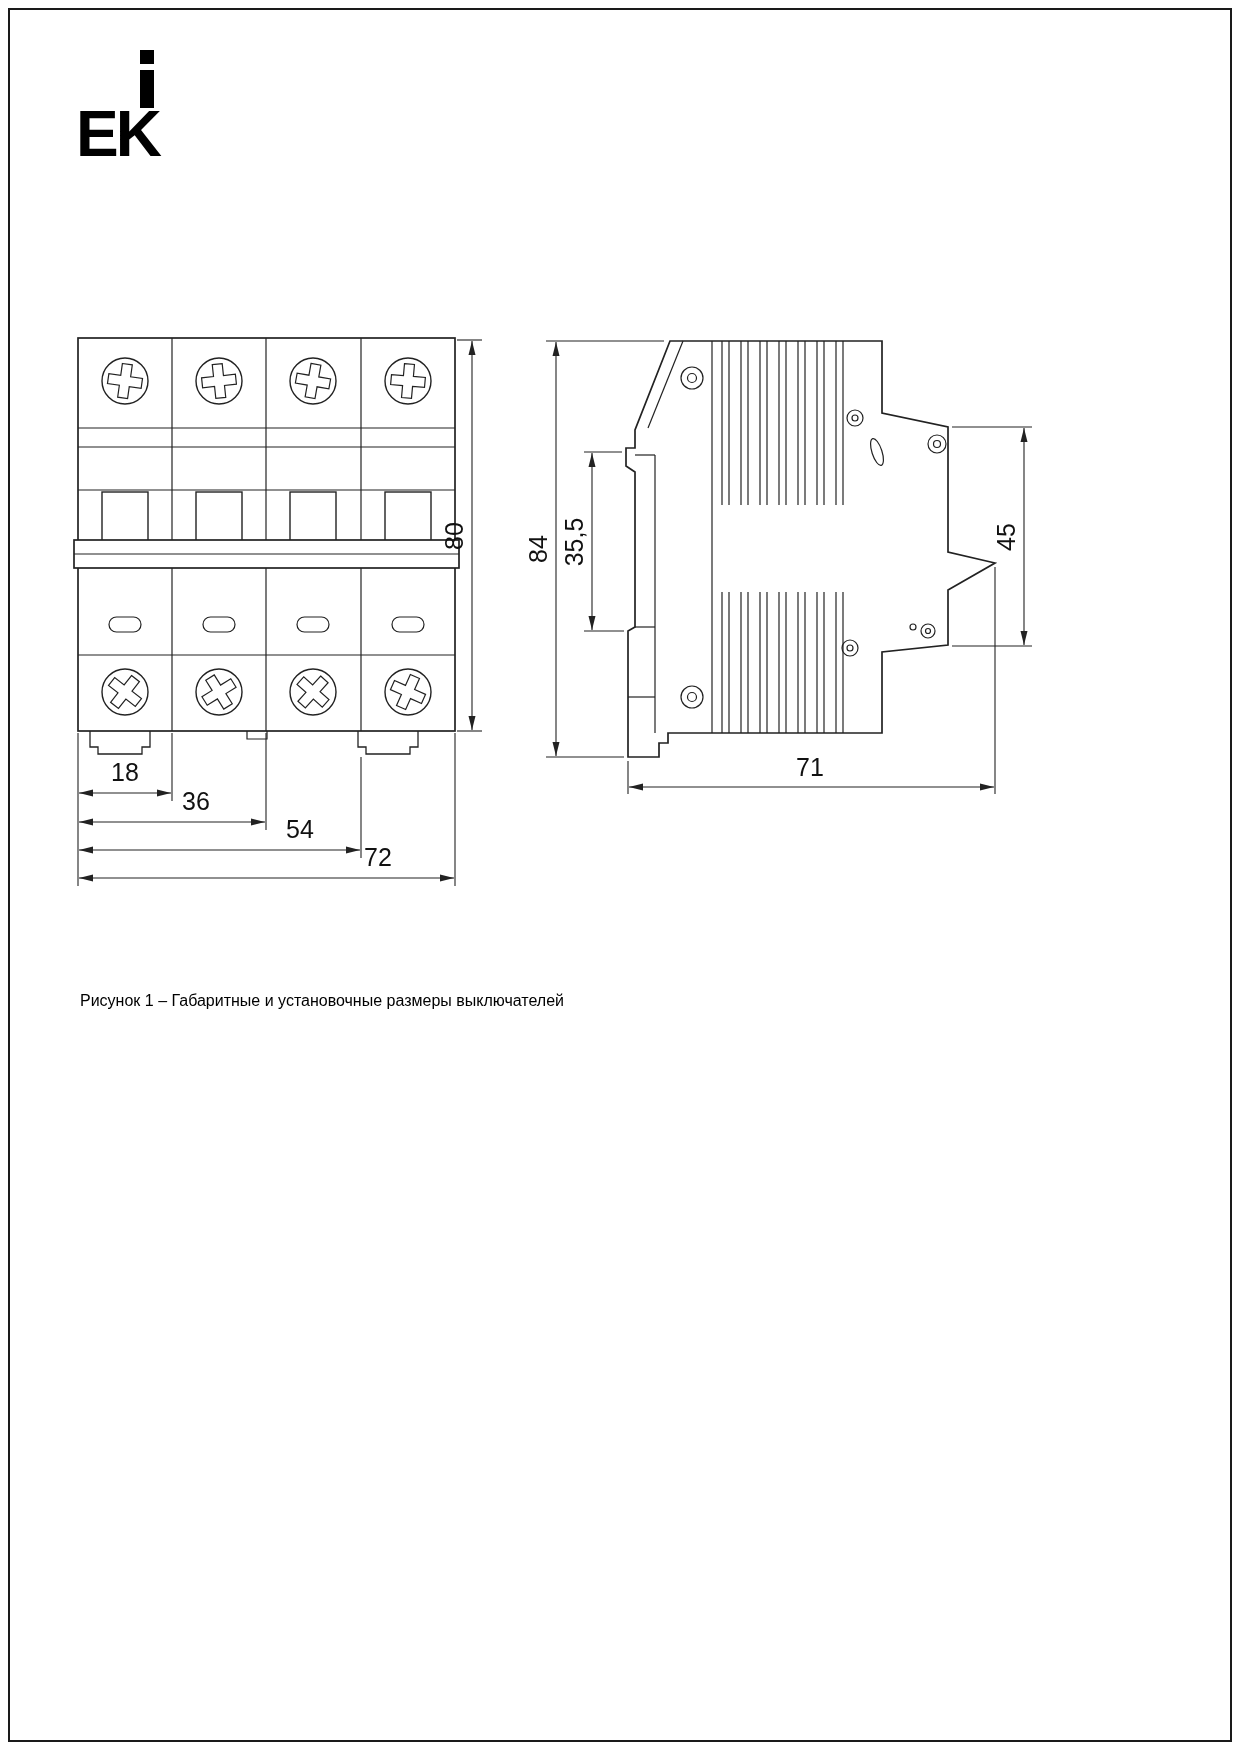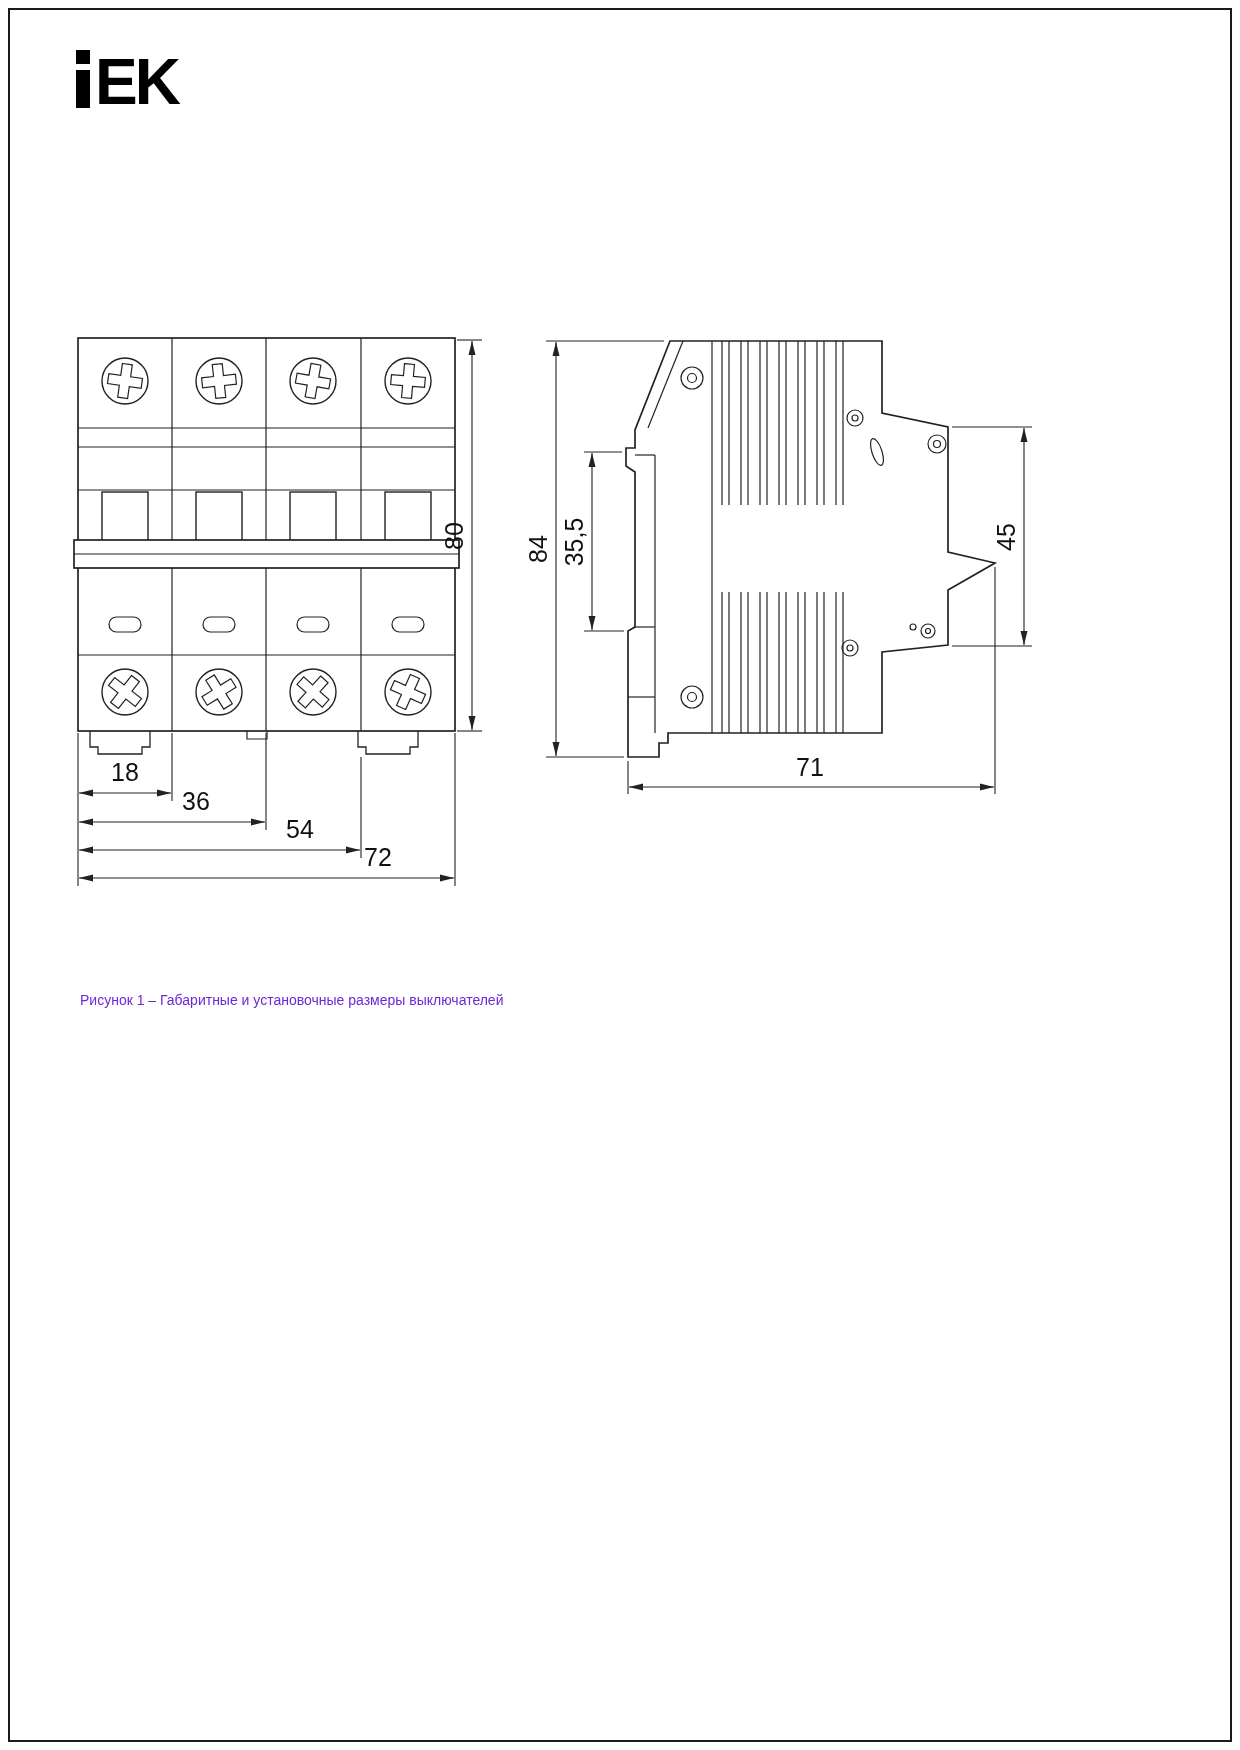--- a/index.html
+++ b/index.html
@@ -3,37 +3,37 @@
 <meta charset="utf-8">
 <style>
   html,body{margin:0;padding:0;}
   body{
     width:1240px;height:1750px;background:#ffffff;position:relative;
     font-family:"Liberation Sans", sans-serif;overflow:hidden;color:#111;
   }
   .frame{position:absolute;left:8px;top:8px;right:8px;bottom:8px;border:2px solid #1a1a1a;}
 
   
-  .logo{position:absolute;left:76px;top:50px;display:flex;align-items:flex-end;height:58px;}
+  .logo{position:absolute;left:76px;top:50px;display:flex;align-items:flex-end;height:58px;flex-direction:column;}
   .logo-i{display:flex;flex-direction:column;justify-content:flex-end;margin-right:5px;}
   .logo-dot{width:14px;height:14px;background:#000;margin-bottom:6px;}
   .logo-stem{width:14px;height:38px;background:#000;}
   .logo-ek{font-family:"Liberation Sans",sans-serif;font-weight:bold;font-size:64px;line-height:52px;letter-spacing:-3px;color:#000;}
 
   
   .draw{position:absolute;left:0;top:0;}
   .s16{stroke:#222;stroke-width:1.7;fill:none;}
   .s14{stroke:#222;stroke-width:1.4;fill:none;}
   .s13{stroke:#222;stroke-width:1.3;fill:none;}
   .s12{stroke:#222;stroke-width:1.2;fill:none;}
   .fw{fill:#ffffff;}
   .dim line{stroke:#222;stroke-width:1.1;}
   .dimtxt{font-family:"Liberation Sans",sans-serif;font-size:25px;fill:#111;text-anchor:middle;stroke:none;}
 
-  .caption{position:absolute;left:80px;top:992px;font-size:14px;color:#6d28d9;white-space:nowrap;}
+  .caption{position:absolute;left:80px;top:992px;font-size:16px;color:#000000;white-space:nowrap;}
 </style>
 </head>
 <body>
 
 <div class="frame"></div>
 
 <div class="logo">
   <div class="logo-i">
     <div class="logo-dot"></div>
     <div class="logo-stem"></div>

